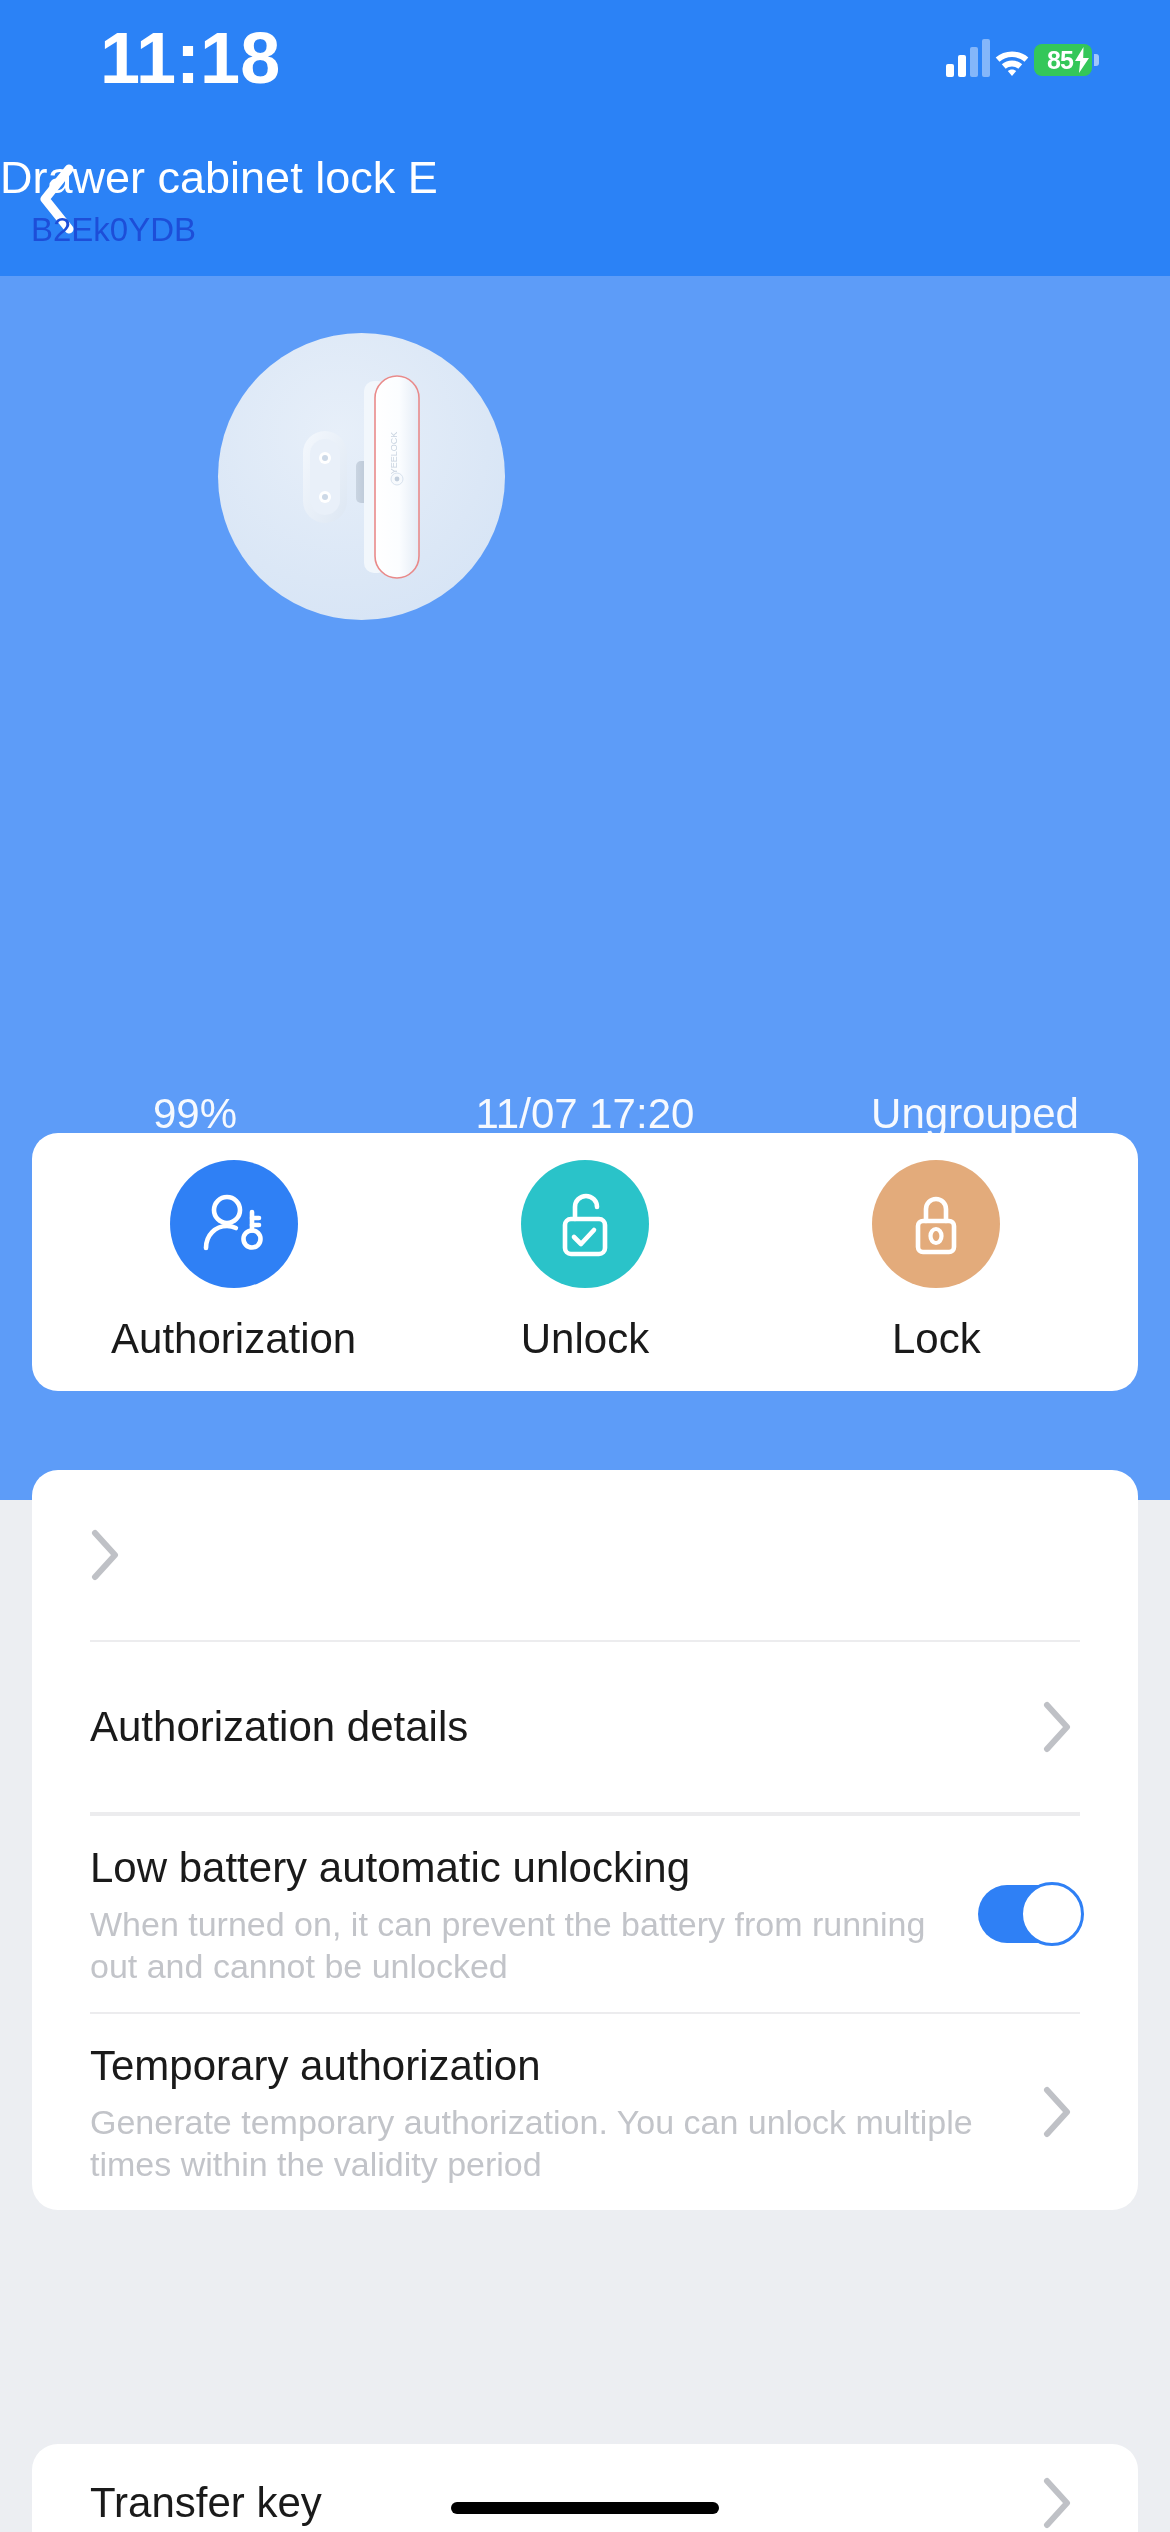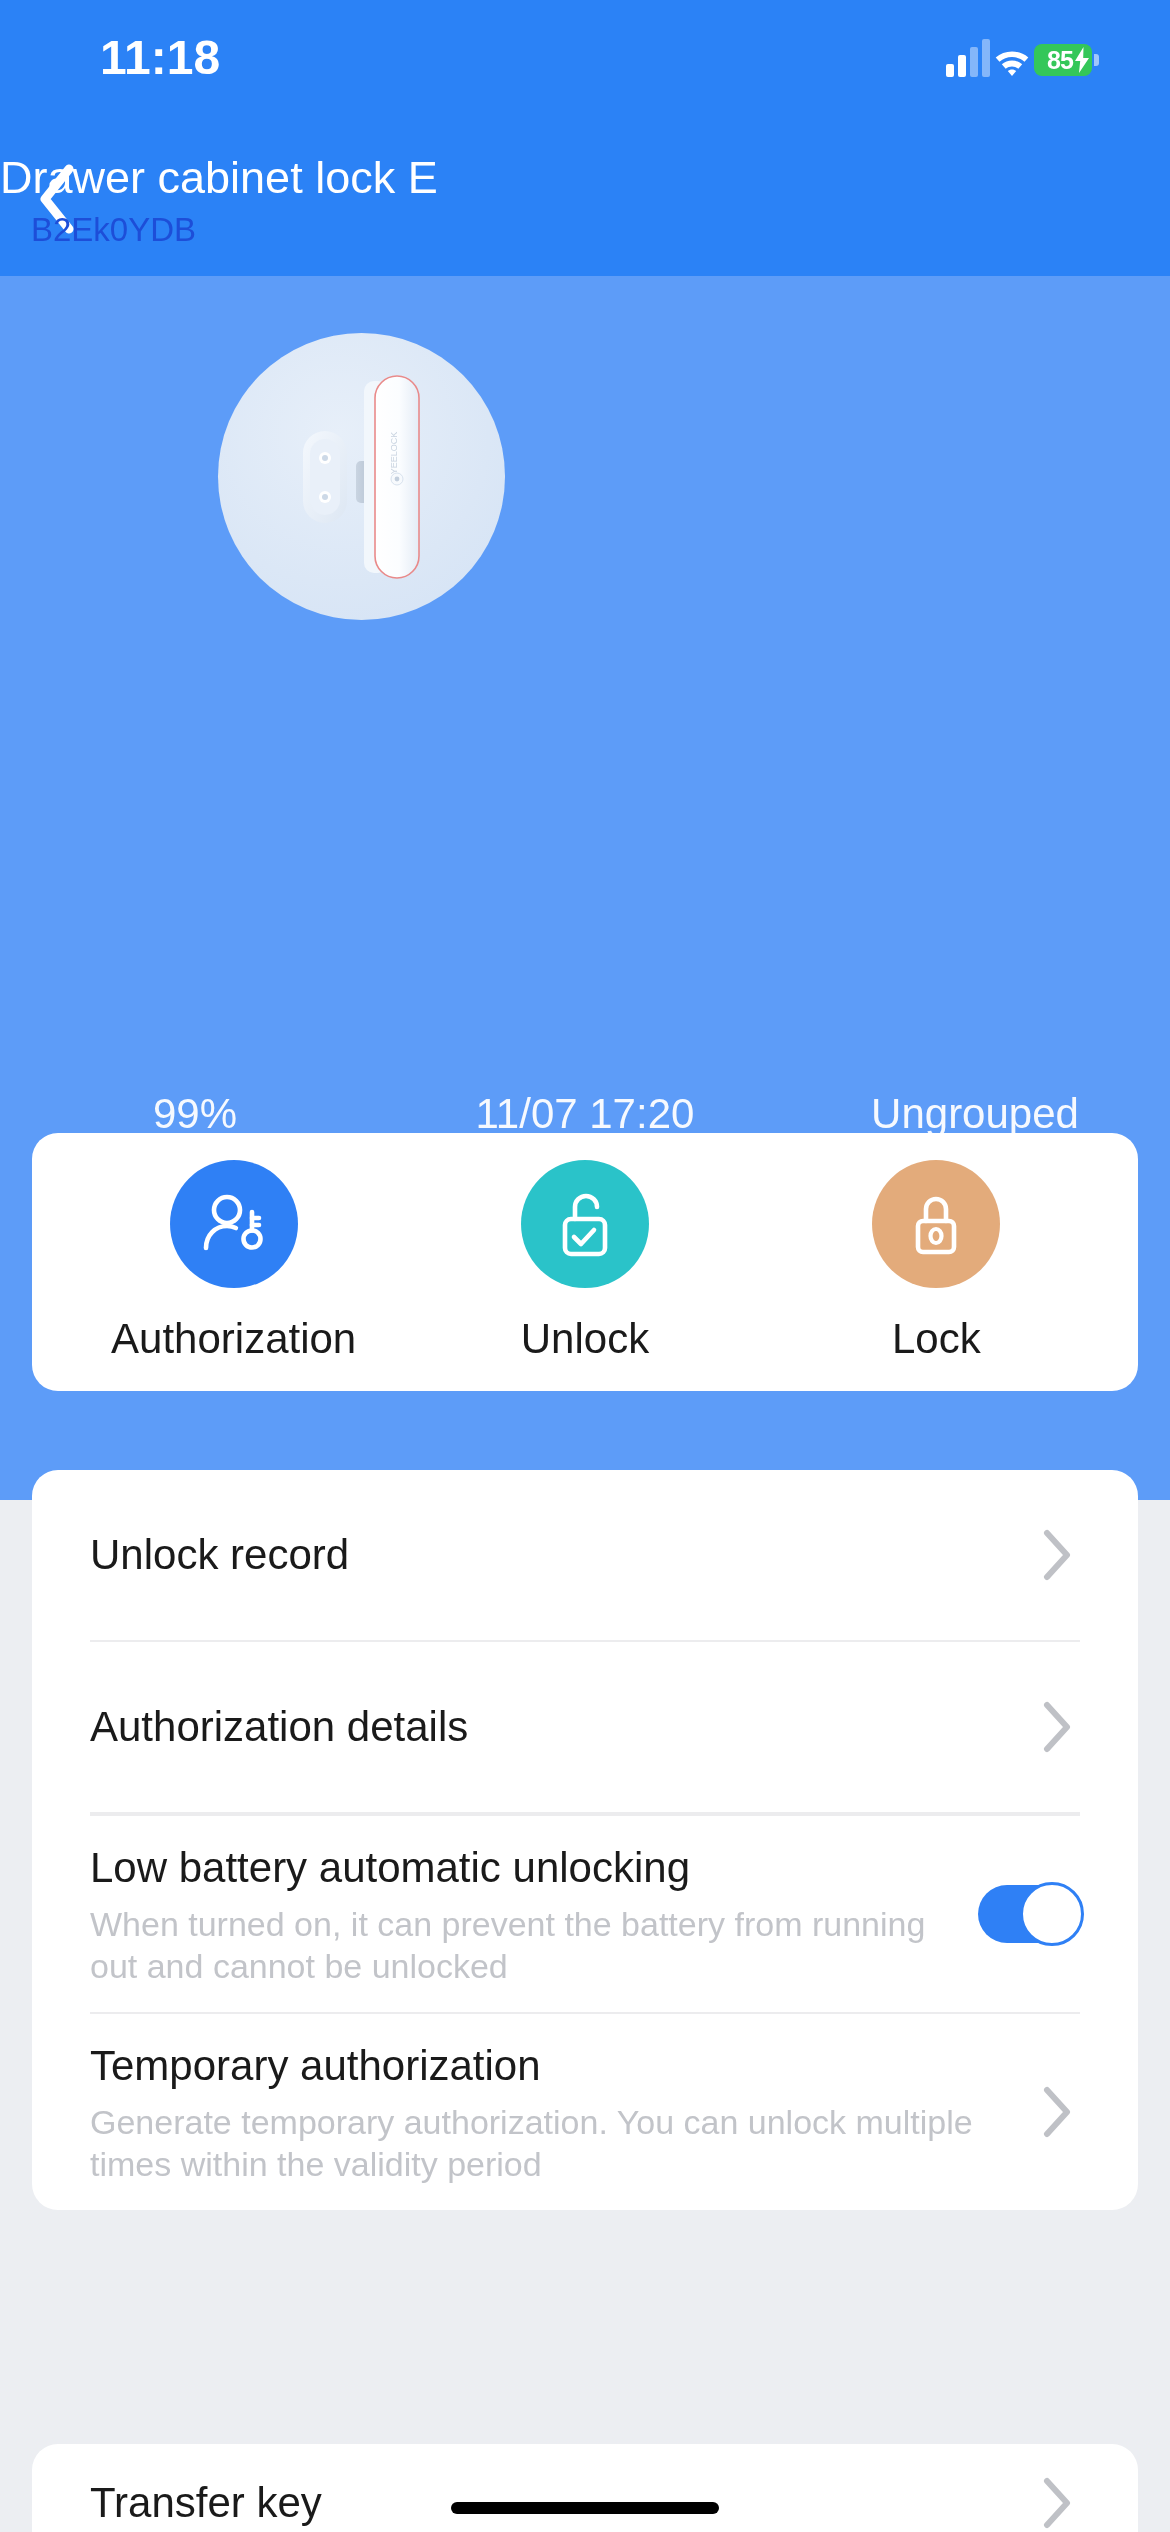--- a/index.html
+++ b/index.html
@@ -40,21 +40,21 @@
     left: 0; top: 0;
     width: 1170px;
     height: 120px;
     display: flex;
     align-items: center;
     justify-content: space-between;
     padding: 0 72px 0 100px;
   }
   .status-time {
     color: #ffffff;
-    font-size: 48px;
+    font-size: 72px;
     font-weight: bold;
     letter-spacing: 0px;
     line-height: 1;
     transform: translateY(-2px);
   }
   .status-right {
     display: flex;
     align-items: center;
     gap: 0;
   }
@@ -422,23 +422,20 @@
       </div>
       <div class="action-label">Lock</div>
     </div>
 
   </div>
 
   <div class="card card-settings">
 
     <div class="row">
       <div class="row-inner" style="min-height:170px;">
-        <div class="row-texts">
-          <div class="row-title">Unlock record</div>
-        </div>
         <svg class="chevron-right" viewBox="0 0 30 52" xmlns="http://www.w3.org/2000/svg">
           <path d="M5 4 L25 26 L5 48" fill="none" stroke="#bfc1c6" stroke-width="6" stroke-linecap="round" stroke-linejoin="round"></path>
         </svg>
       </div>
     </div>
     <div class="row-sep"></div>
 
     <div class="row">
       <div class="row-inner" style="min-height:170px;">
         <div class="row-texts">

